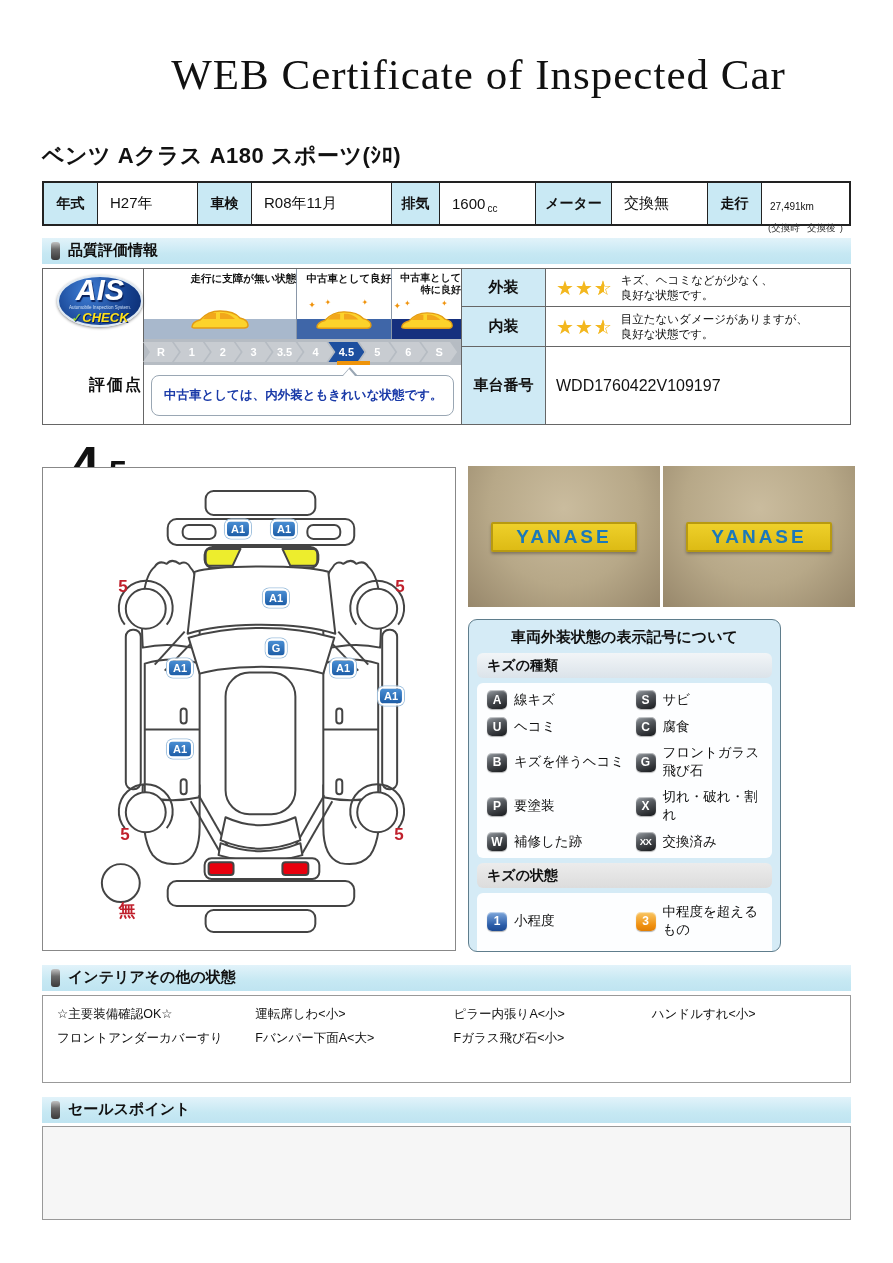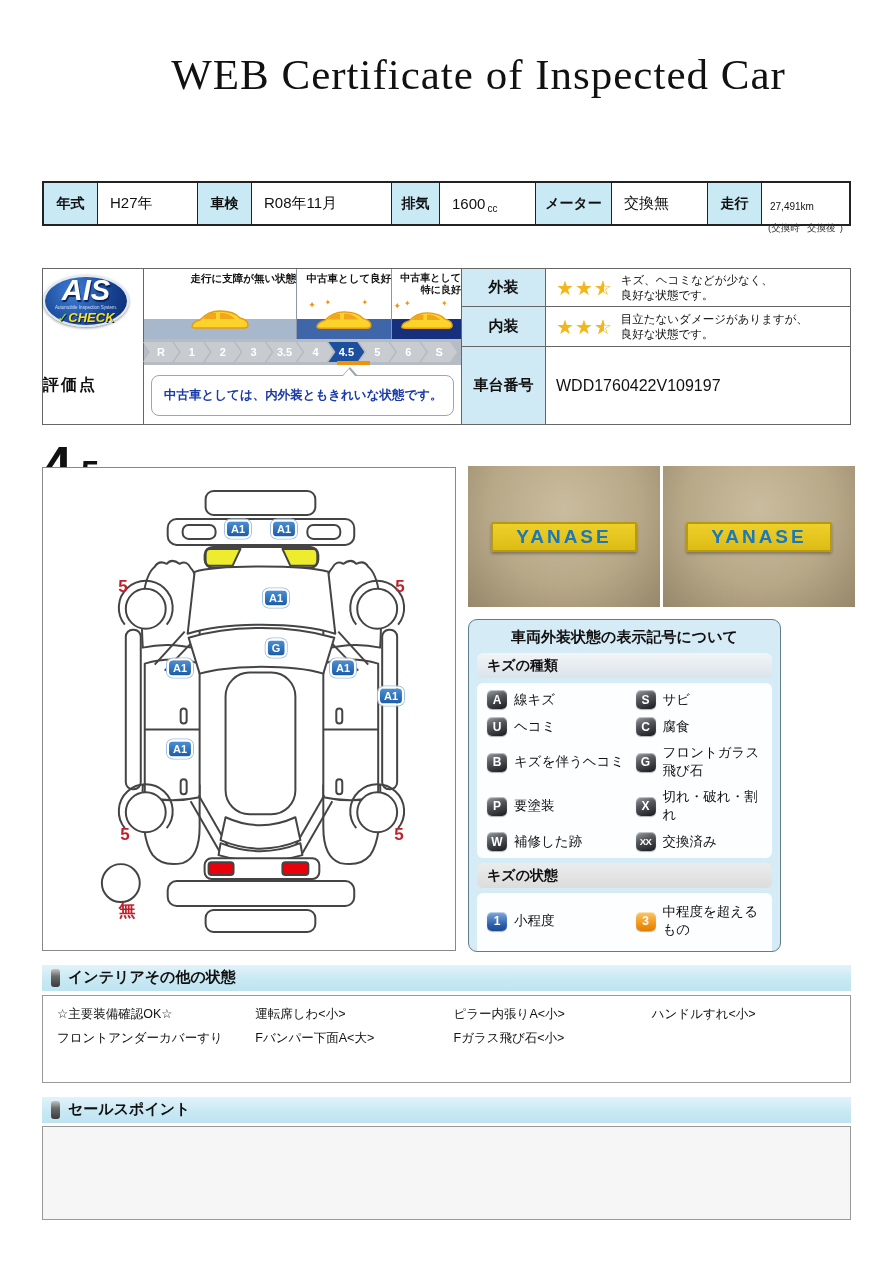--- a/index.html
+++ b/index.html
@@ -32,21 +32,21 @@
        background:linear-gradient(180deg,#e2f3fa 0%,#c6e8f3 60%,#bfe4f1 100%);
        border-top:1px solid #fff;}
   .sec .pill{position:absolute;left:9px;top:4px;width:9px;height:18px;border-radius:3px;
        background:linear-gradient(180deg,#c2c2c2,#6b6b6b 40%,#3a3a3a);}
   .sec .t{position:absolute;left:26px;top:3px;font-size:15px;font-weight:bold;}
   #sec1{top:237px}#sec2{top:440px}#sec3{top:964px}#sec4{top:1096px}
 
   
   .qpanel{position:absolute;left:42px;top:268px;width:809px;height:157px;border:1px solid #666;
           box-sizing:border-box;display:flex;background:#fff;}
-  .q-left{width:101px;border-right:1px solid #666;box-sizing:border-box;display:flex;flex-direction:column;align-items:flex-start;gap:46px;}
+  .q-left{width:101px;border-right:1px solid #666;box-sizing:border-box;display:flex;flex-direction:column;align-items:flex-end;gap:46px;}
   .ais{margin-top:6px;width:82px;height:82px;border-radius:50%;
        background:radial-gradient(circle at 35% 30%,#3f7fd6,#16418f 62%,#0a2a6e 100%);
        border:2px solid #dfe9f2;box-shadow:0 1px 3px rgba(0,0,0,.45);
        display:flex;flex-direction:column;align-items:center;justify-content:center;color:#fff;}
   .ais .a1{font-style:italic;font-weight:bold;font-size:29px;line-height:.9;text-shadow:1px 2px 1px #08205a;}
   .ais .a2{font-size:4.5px;margin-top:2px;color:#cfe0f5;}
   .ais .a3{font-size:13px;font-weight:bold;font-style:italic;color:#ffe11a;text-shadow:1px 1px 0 #08205a;}
   .ais .chk{color:#9fe02a;}
   .score-label{font-size:16px;font-weight:bold;margin-top:2px;letter-spacing:2px;}
   .score{display:flex;align-items:flex-end;line-height:.8;margin-top:3px;}
@@ -141,20 +141,21 @@
   
   .sales-box{position:absolute;left:42px;top:1126px;width:809px;height:94px;border:1px solid #999;
              box-sizing:border-box;background:#f6f6f6;}
 </style>
 </head>
 <body>
 
 <div class="page">
 
   <div class="main-title">WEB Certificate of Inspected Car</div>
+  <div class="car-name">ベンツ Aクラス A180 スポーツ(ｼﾛ)</div>
 
   <div class="spec">
     <div class="cell lab w-year-l">年式</div>
     <div class="cell val w-year">H27年</div>
     <div class="cell lab w-shk-l">車検</div>
     <div class="cell val w-shk">R08年11月</div>
     <div class="cell lab w-disp-l">排気</div>
     <div class="cell val w-disp">
       <span>1600</span>
       <span class="cc">cc</span>
@@ -165,20 +166,24 @@
     <div class="cell w-run">
       <span class="run-km">27,491km</span>
       <span class="run-note">
         <span class="n1">(交換時</span>
         <span class="n2">交換後</span>
         <span class="n3">)</span>
       </span>
     </div>
   </div>
 
+  <div class="sec" id="sec1">
+    <span class="pill"></span>
+    <span class="t">品質評価情報</span>
+  </div>
   <div class="sec" id="sec3">
     <span class="pill"></span>
     <span class="t">インテリアその他の状態</span>
   </div>
   <div class="sec" id="sec4">
     <span class="pill"></span>
     <span class="t">セールスポイント</span>
   </div>
 
   <div class="qpanel">

